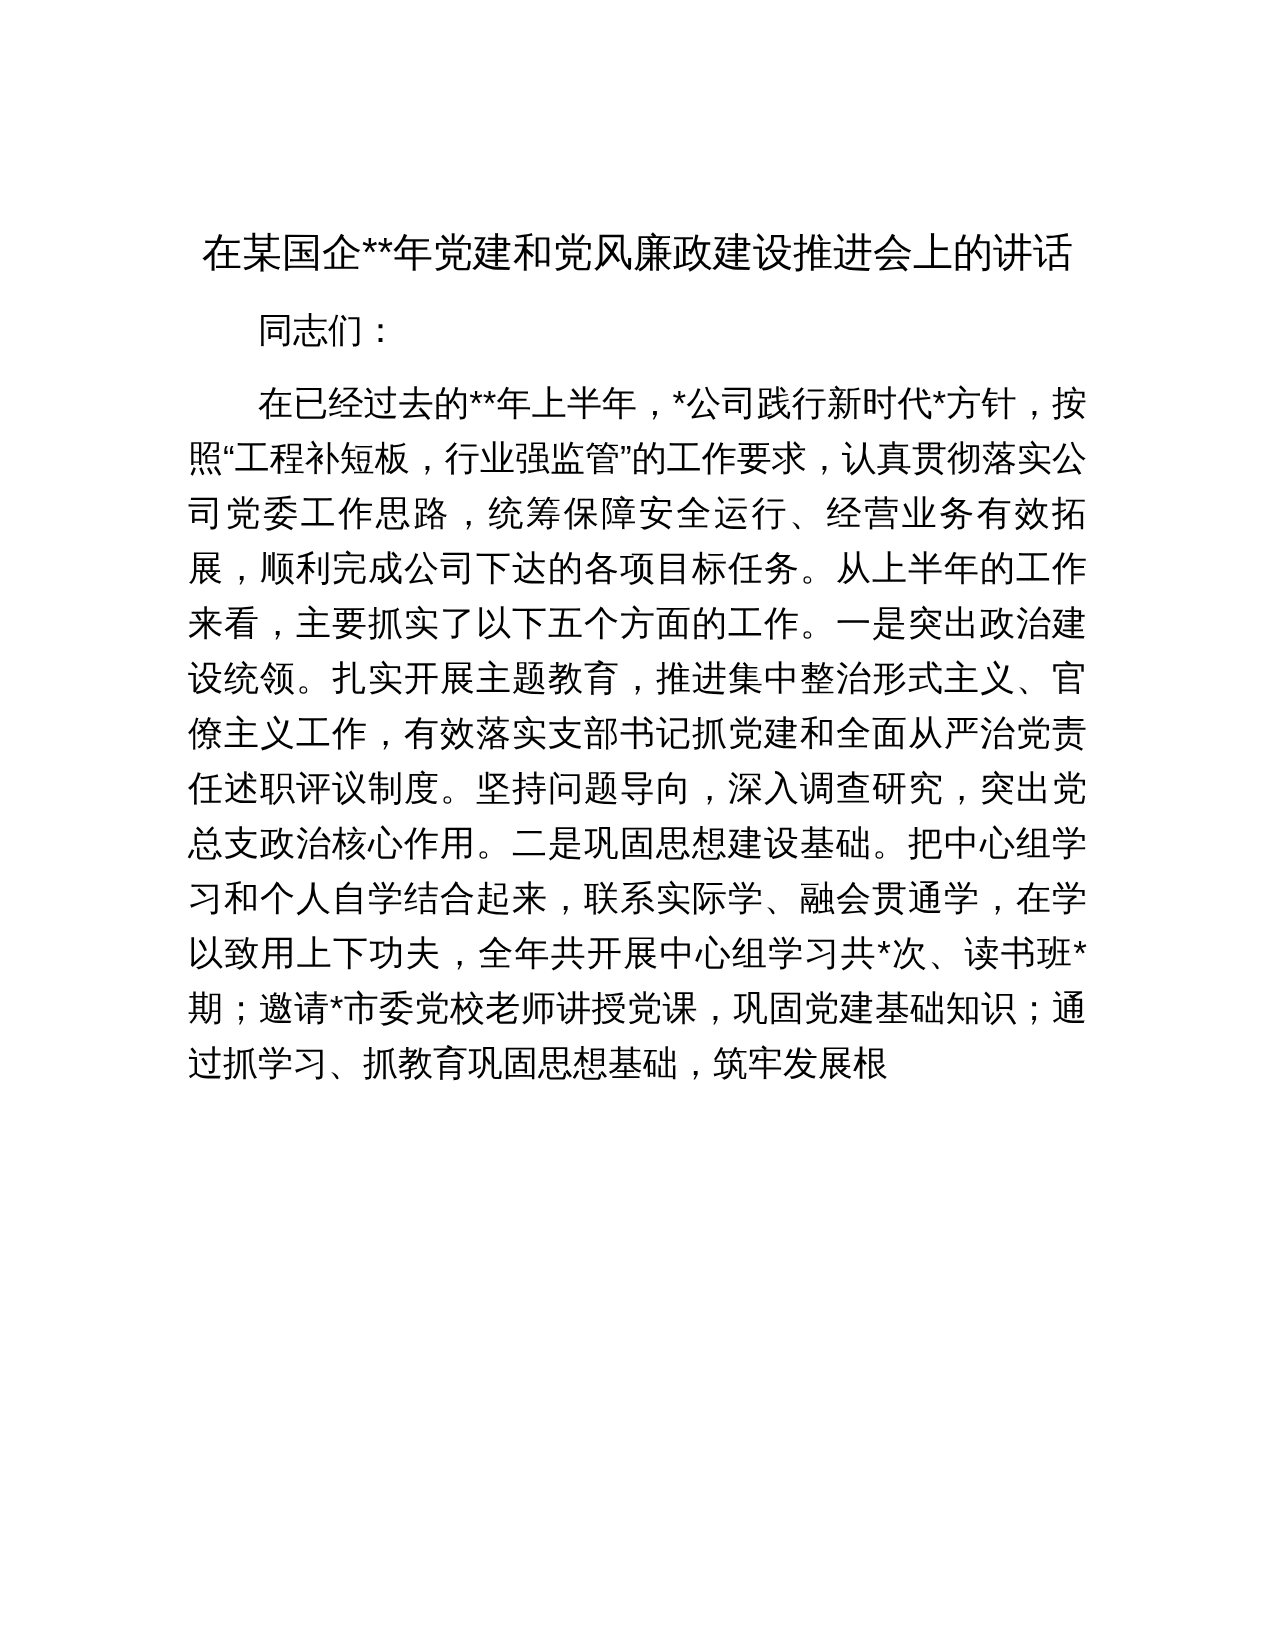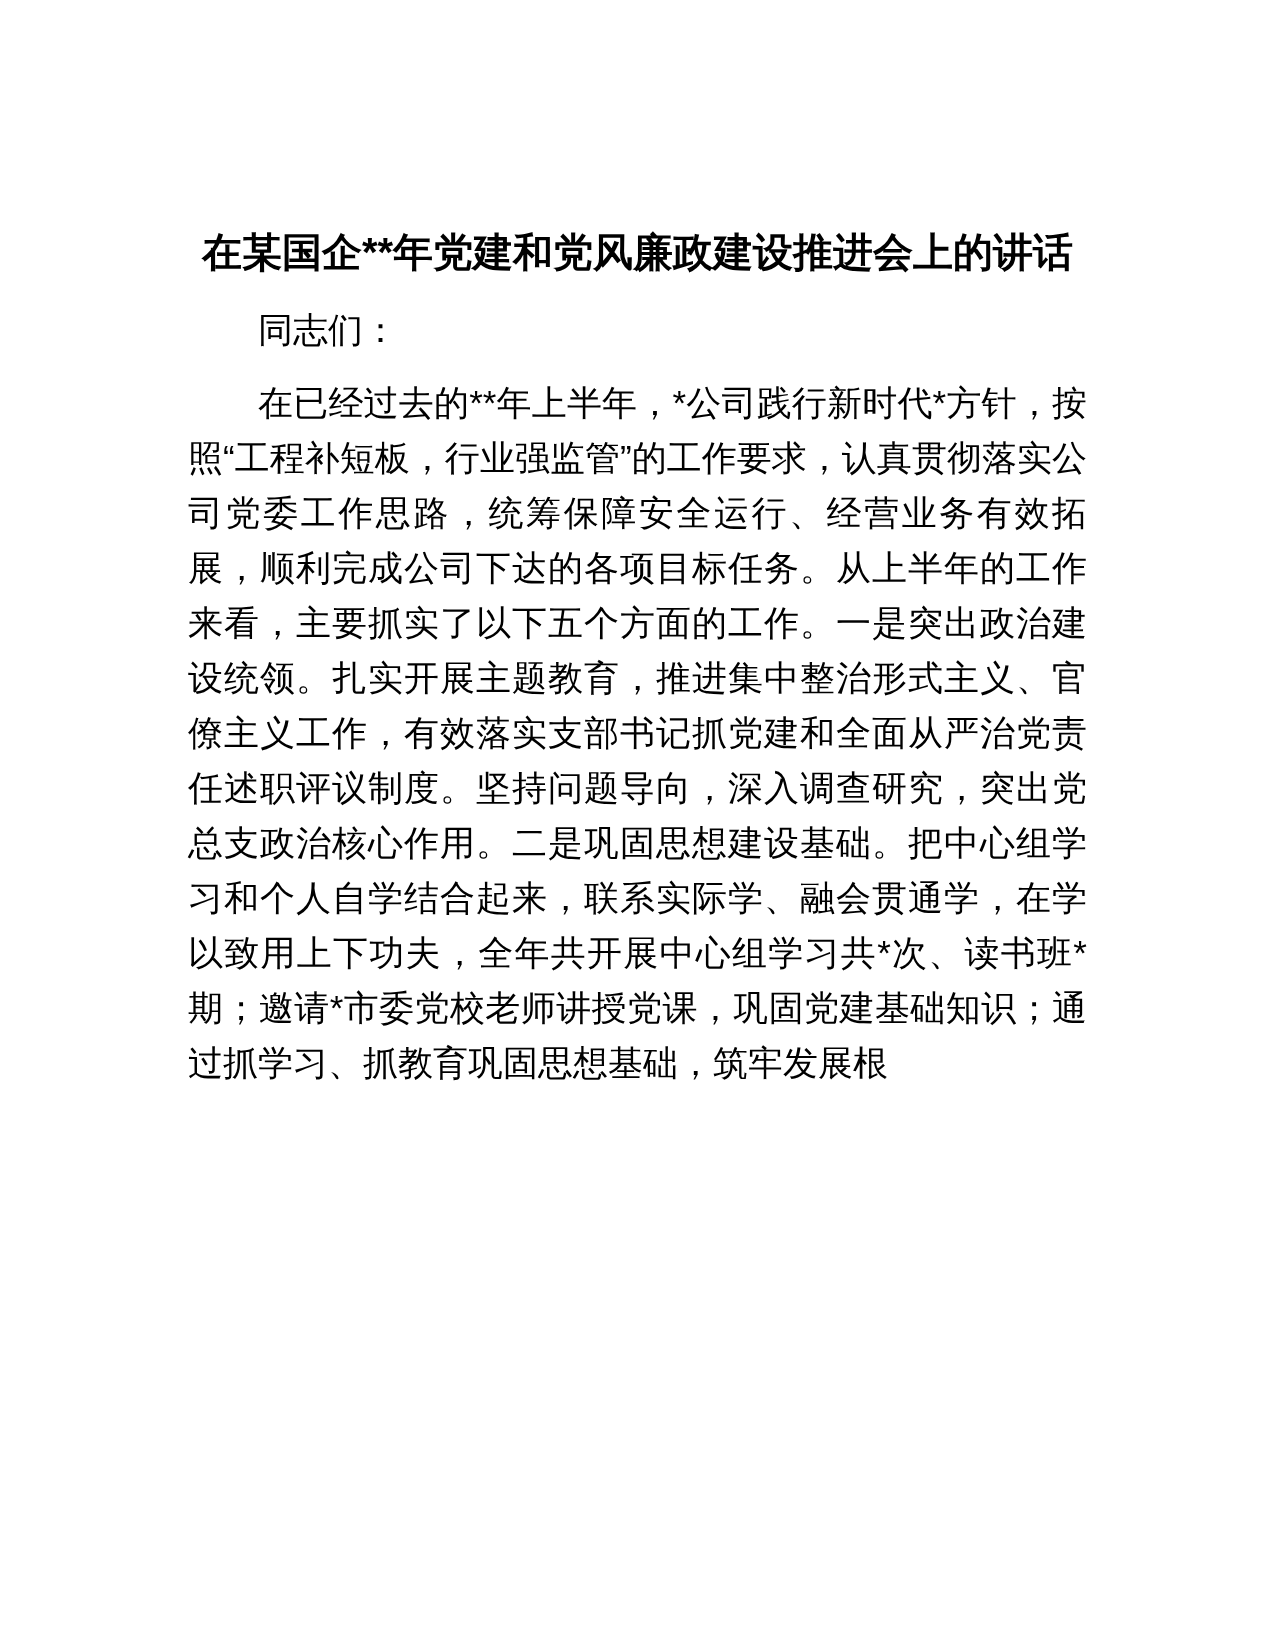--- a/index.html
+++ b/index.html
@@ -17,21 +17,21 @@
     box-sizing: border-box;
     width: 1275px;
     height: 1650px;
     padding: 222px 188px 40px 188px;
     background: #ffffff;
     overflow: hidden;
   }
   .doc-title {
     font-size: 40px;
     line-height: 60px;
-    font-weight: bold;
+    font-weight: normal;
     text-align: center;
     max-width: 880px;
     margin: 0 auto 20px auto;
   }
   .para {
     font-size: 35px;
     line-height: 55px;
     text-align: justify;
     text-indent: 2em;
     margin: 0 0 18px 0;

